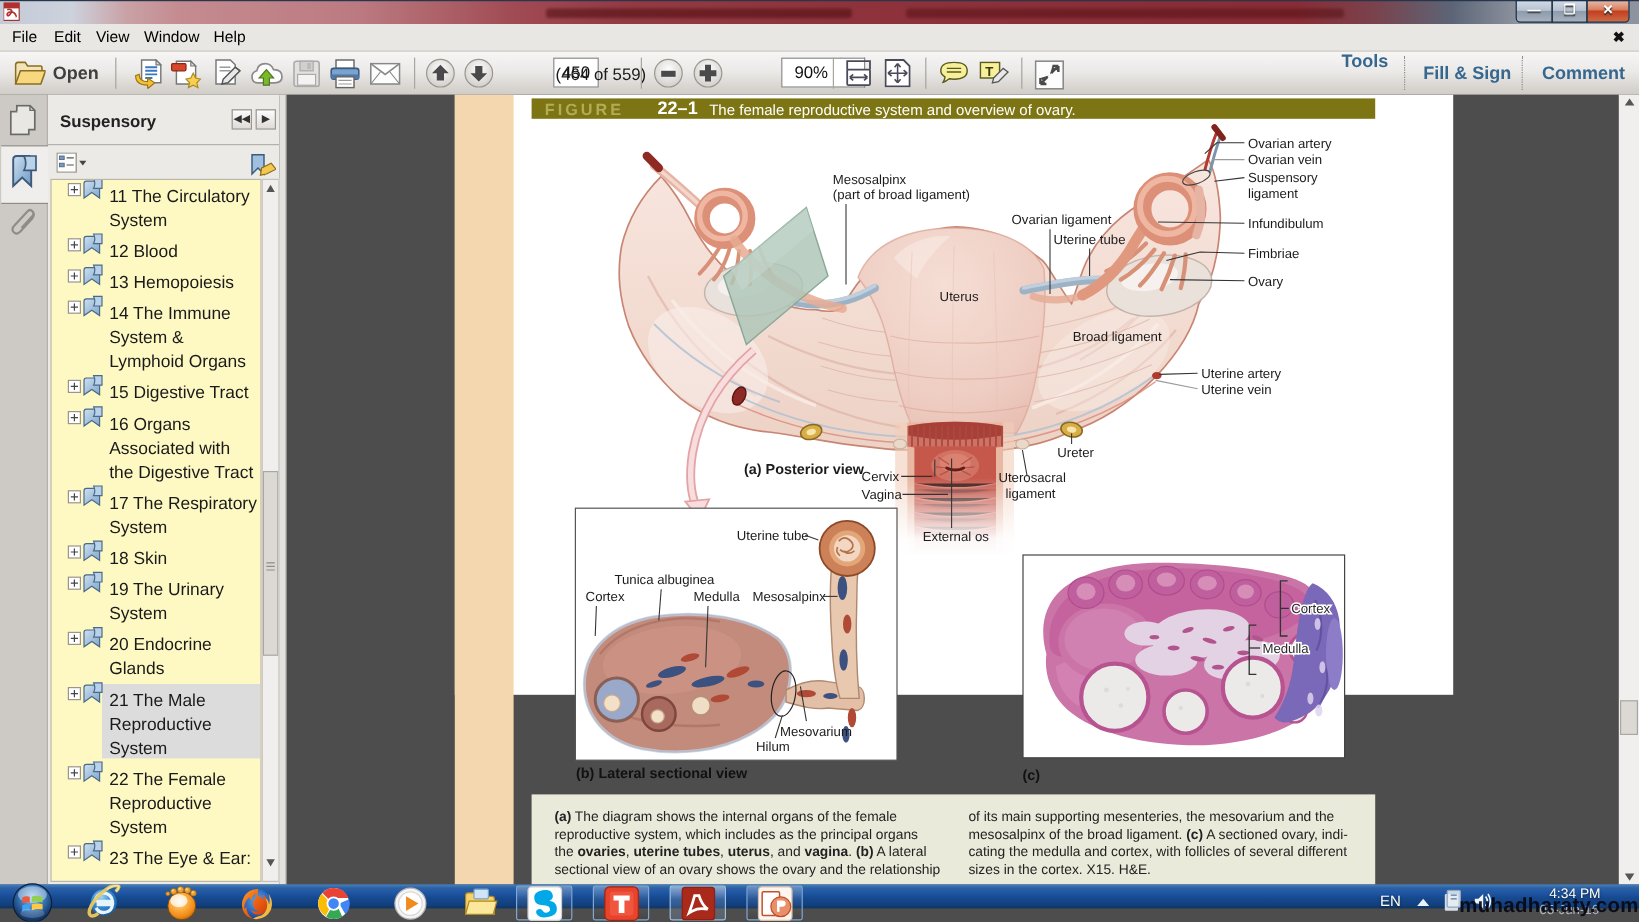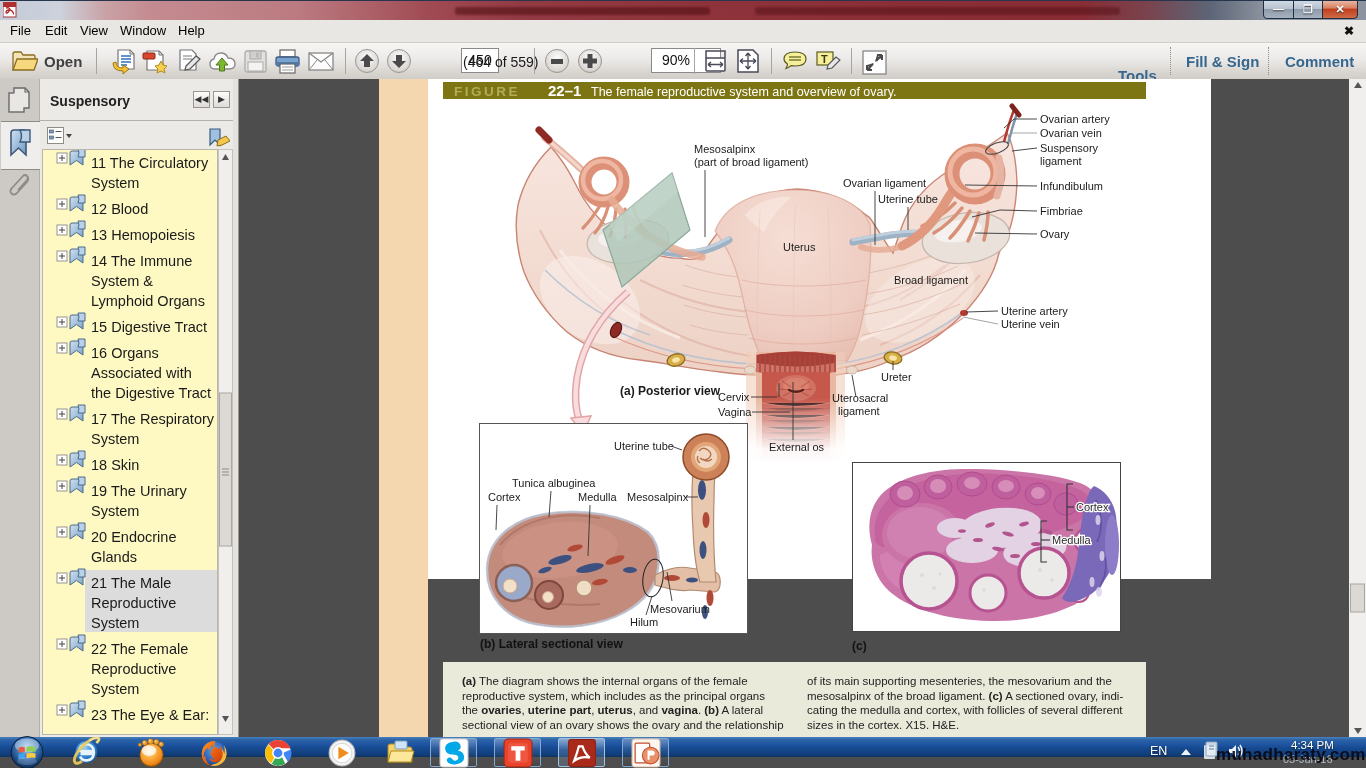--- a/index.html
+++ b/index.html
@@ -207,21 +207,21 @@
       <path d="M12 14 L20 6 L24 9 L16 17 L11 18 Z" fill="#e8e8e8" stroke="#555" stroke-width="1.1"></path>
     </svg>
   <div class="tsep" style="left:851px"></div>
 
   <svg style="position:absolute;left:862px;top:7px" width="25" height="25" viewBox="0 0 25 25">
       <rect x="1" y="1" width="23" height="23" fill="#fdfdfd" stroke="#888" stroke-width="1.3"></rect>
       <path d="M14 11 L20 5 M20 5 L20 10 M20 5 L15 5" stroke="#4a4a4a" stroke-width="2" fill="none"></path>
       <path d="M11 14 L5 20 M5 20 L5 15 M5 20 L10 20" stroke="#4a4a4a" stroke-width="2" fill="none"></path>
       <path d="M13 12 L20 5 L20 10 L15 5 Z M12 13 L5 20 L10 20 L5 15 Z" fill="#4a4a4a"></path>
     </svg>
-  <div class="tbtext" style="left:1118px;top:24px">Tools</div>
+  <div class="tbtext" style="left:1118px;top:0">Tools</div>
   <div class="tbtext" style="left:1186px;top:10px">Fill &amp; Sign</div>
   <div class="tbtext" style="left:1285px;top:10px">Comment</div>
 </div>
 <div class="dotsep" style="left:1170px"></div>
 <div class="dotsep" style="left:1268px"></div>
 
 <div class="abs" id="iconstrip"></div>
 <div class="abs" id="bmtab"></div>
 <svg class="abs" style="left:8px;top:87px" width="25" height="27" viewBox="0 0 25 27">
     <rect x="1" y="6" width="15" height="19" fill="#e9e7e4" stroke="#6a6a6a" stroke-width="1.4"></rect>
@@ -353,21 +353,21 @@
 
 <div class="abs" id="docarea"></div>
 <div class="abs" id="page">
   <div id="tanstrip"></div>
   <div id="figbar">
       <span class="f1">FIGURE</span>
       <span class="f2">22–1</span>
       <span class="f3">The female reproductive system and overview of ovary.</span>
     </div>
   <div id="caption">
-    <div class="col" style="left:19px;width:350px"><b>(a)</b> The diagram shows the internal organs of the female<br>reproductive system, which includes as the principal organs<br>the <b>ovaries</b>, <b>uterine part</b>, <b>uterus</b>, and <b>vagina</b>. <b>(b)</b> A lateral<br>sectional view of an ovary shows the ovary and the relationship</div>
+    <div class="col" style="left:19px;width:350px"><b>(a)</b> The diagram shows the internal organs of the female<br>reproductive system, which includes as the principal organs<br>the <b>ovaries</b>, <b>uterine tubes</b>, <b>uterus</b>, and <b>vagina</b>. <b>(b)</b> A lateral<br>sectional view of an ovary shows the ovary and the relationship</div>
     <div class="col" style="left:364px;width:345px">of its main supporting mesenteries, the mesovarium and the<br>mesosalpinx of the broad ligament. <b>(c)</b> A sectioned ovary, indi-<br>cating the medulla and cortex, with follicles of several different<br>sizes in the cortex. X15. H&amp;E.</div>
   </div>
   <svg id="fig" width="832" height="658" viewBox="379 79 832 658" style="position:absolute;left:0;top:0" font-family="Liberation Sans">
     <defs>
       <linearGradient id="sheet" x1="0" y1="0" x2="0" y2="1">
         <stop offset="0" stop-color="#f8e6df"></stop>
           <stop offset=".5" stop-color="#f3dcd2"></stop>
           <stop offset="1" stop-color="#edd2c5"></stop>
       </linearGradient>
       <radialGradient id="uter" cx="46%" cy="28%" r="95%">

